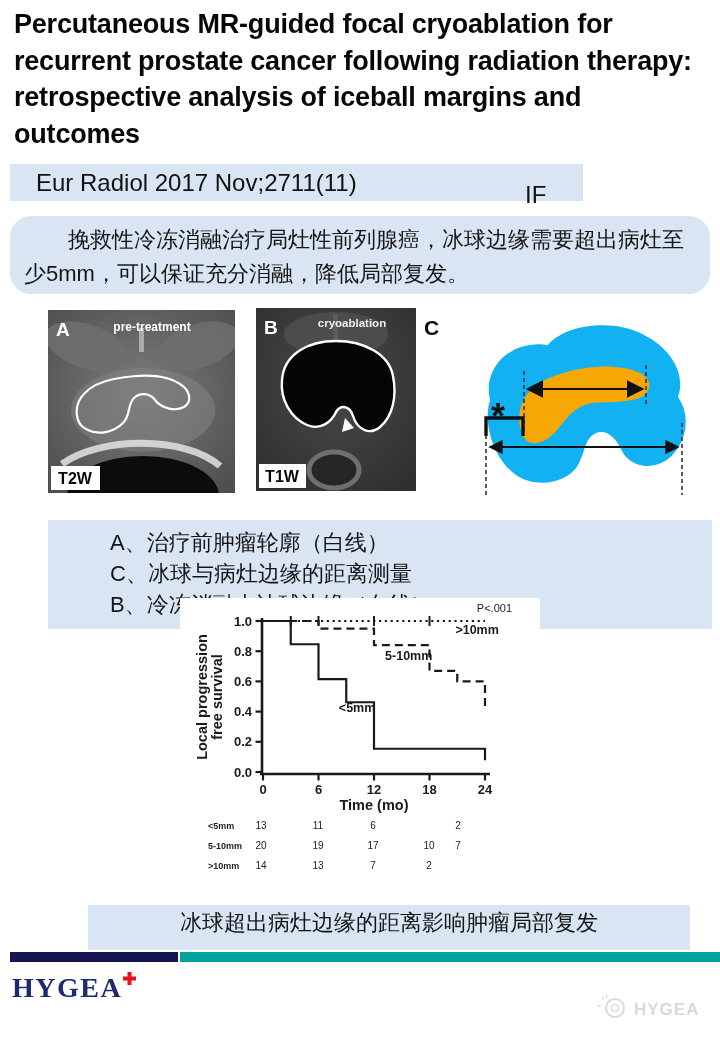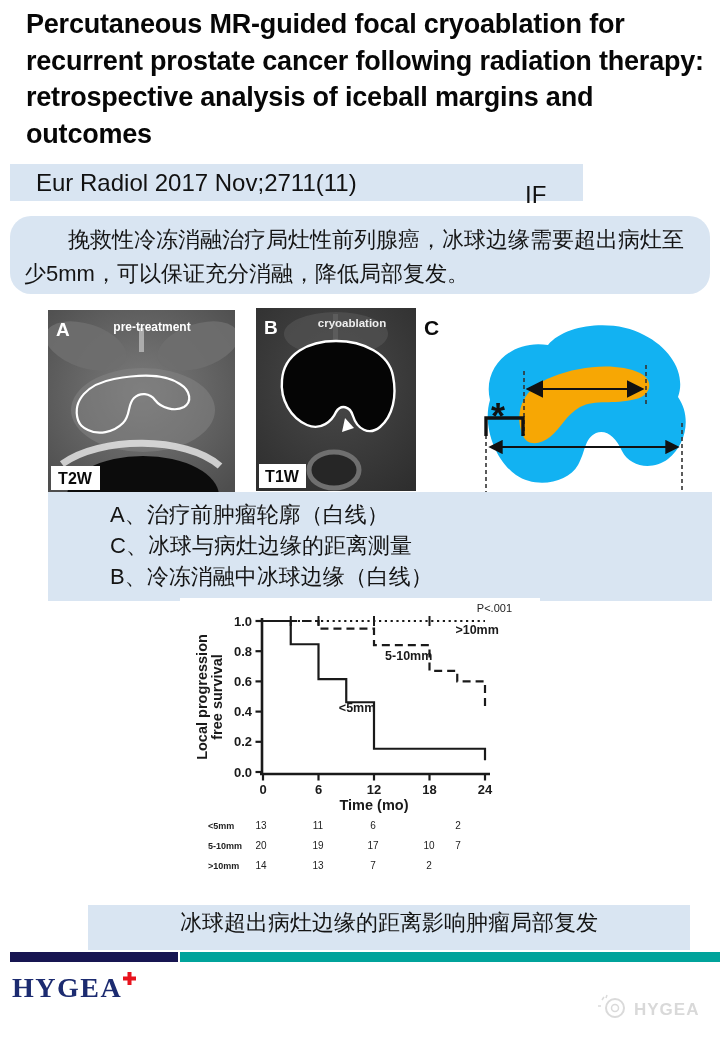--- a/index.html
+++ b/index.html
@@ -1,35 +1,35 @@
 <!DOCTYPE html>
 <html><head>
 <meta charset="utf-8">
 <style>
   html,body{margin:0;padding:0;background:#fff;}
   .slide{position:relative;width:720px;height:1040px;background:#ffffff;overflow:hidden;
          font-family:"Liberation Sans",sans-serif;}
 
-  .title{position:absolute;left:26px;top:6px;width:692px;font-size:27px;line-height:36.5px;
+  .title{position:absolute;left:14px;top:6px;width:692px;font-size:27px;line-height:36.5px;
          font-weight:bold;color:#070707;letter-spacing:-0.2px;}
 
   .journal-bar{position:absolute;left:10px;top:164px;width:573px;height:37px;background:#d9e5f2;
          font-size:24px;color:#111;}
   .journal-bar .cite{position:absolute;left:26px;top:0;line-height:37px;}
   .journal-bar .if{position:absolute;left:515px;top:12px;line-height:37px;}
 
   .summary-box{position:absolute;left:10px;top:216px;width:672px;height:66px;background:#d9e5f2;
          padding:7px 14px 5px 14px;font-size:22px;line-height:34px;color:#151515;text-indent:2em;border-radius:21px;}
 
   .fig{position:absolute;}
   .figA{left:48px;top:310px;width:187px;height:183px;}
   .figB{left:256px;top:308px;width:160px;height:183px;}
   .figC{left:420px;top:305px;width:280px;height:192px;}
 
-  .caption-box{position:absolute;left:48px;top:492px;width:600px;height:90px;background:#d9e5f2;
+  .caption-box{position:absolute;left:48px;top:520px;width:600px;height:90px;background:#d9e5f2;
          padding:7px 2px 12px 62px;font-size:22px;line-height:31px;color:#141414;}
 
   .chart{position:absolute;left:180px;top:598px;width:360px;height:302px;background:#fff;}
   .chart svg{display:block;}
   .tick{font:bold 13px "Liberation Sans",sans-serif;fill:#1a1a1a;}
   .axis-label{font:bold 14.5px "Liberation Sans",sans-serif;fill:#1a1a1a;}
   .curve-label{font:bold 12.5px "Liberation Sans",sans-serif;fill:#1a1a1a;}
   .pval{font:11px "Liberation Sans",sans-serif;fill:#222;}
   .risk-label{font:bold 9px "Liberation Sans",sans-serif;fill:#222;}
   .risk-val{font:10px "Liberation Sans",sans-serif;fill:#222;}

